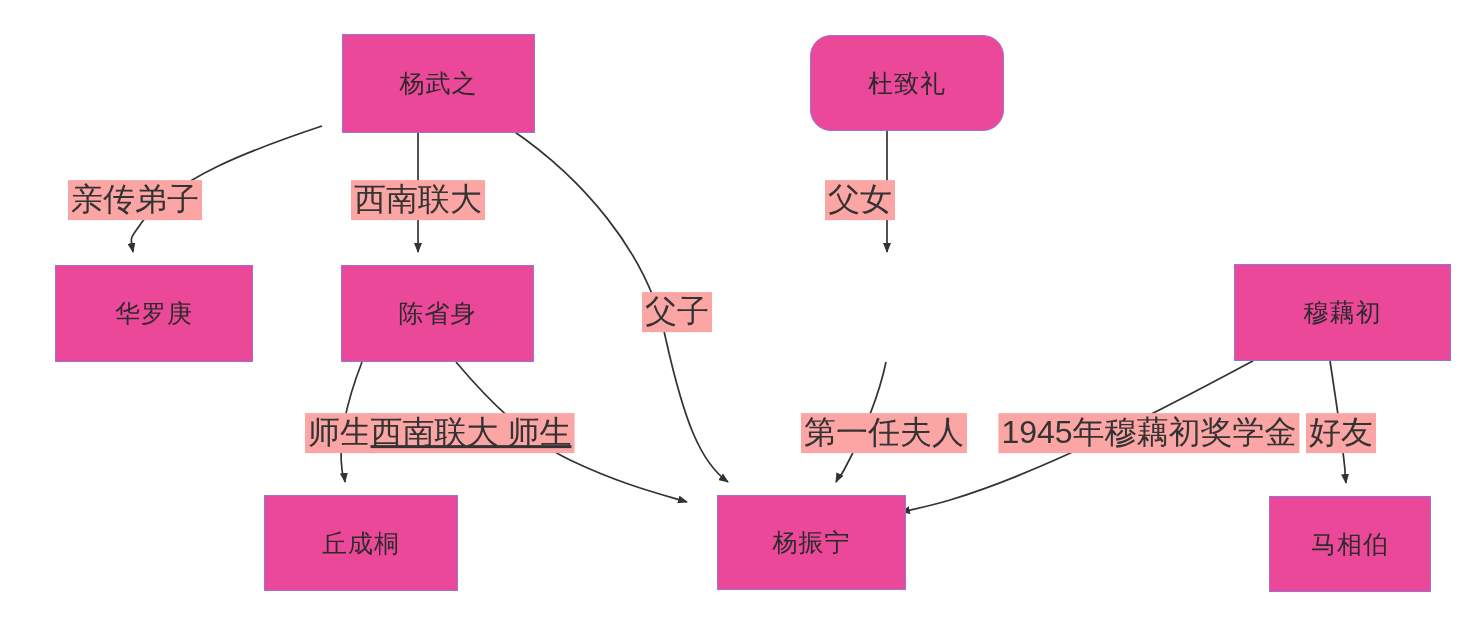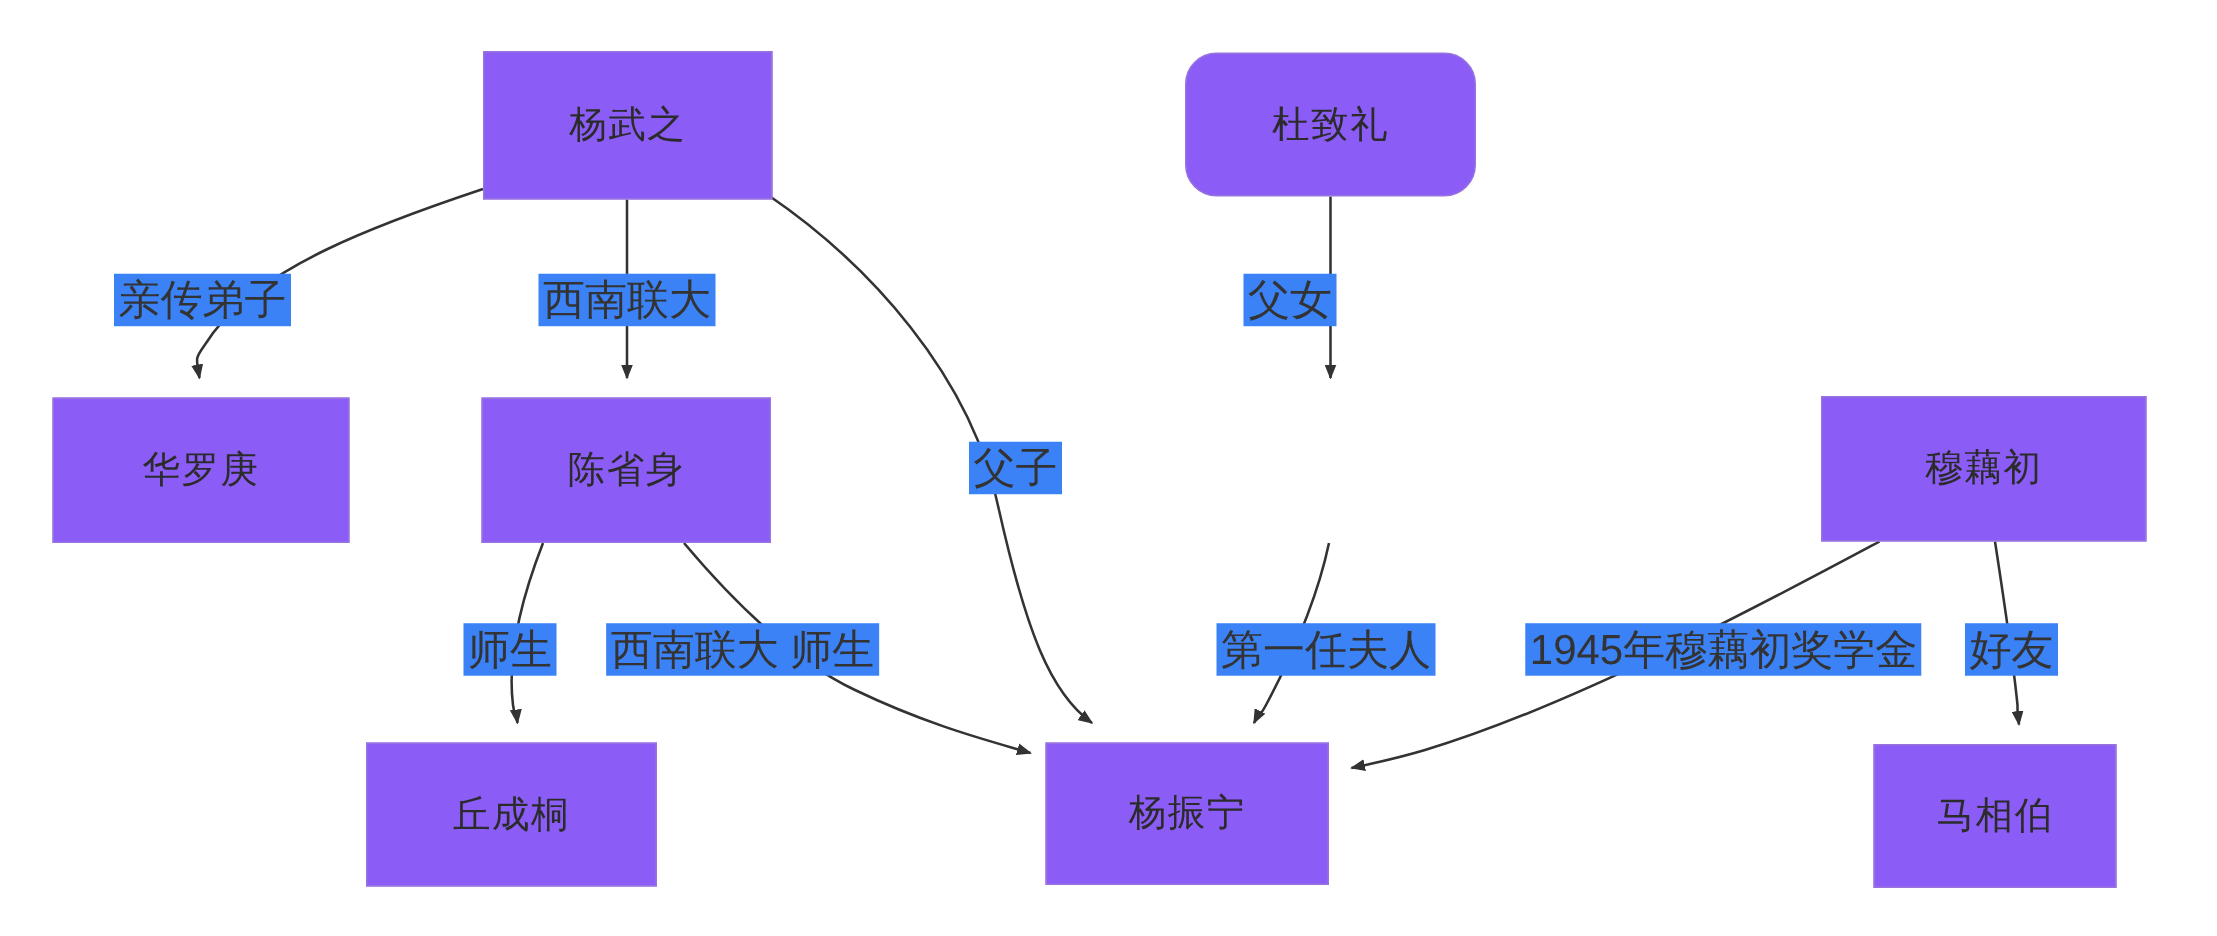--- a/index.html
+++ b/index.html
@@ -21,37 +21,38 @@
     position: absolute;
     left: 0;
     top: 0;
     width: 1478px;
     height: 624px;
     pointer-events: none;
   }
   .node {
     position: absolute;
     box-sizing: border-box;
-    background: #8b5cf6;
+    background: #ec4899;
     border: 1.6px solid #9873DE;
     display: flex;
     align-items: center;
     justify-content: center;
     color: #2b2b2b;
     font-size: 25px;
     letter-spacing: 1px;
     line-height: 1;
     white-space: nowrap;
     user-select: none;
+    margin-left: 20px;
   }
   .edge-label {
     position: absolute;
-    background: #3b82f6;
+    background: #fca5a5;
     color: #333333;
-    font-size: 28px;
+    font-size: 32px;
     line-height: 1.18;
     padding: 1px 3px;
     white-space: nowrap;
     transform: translate(-50%, -50%);
     user-select: none;
   }
 </style>
 </head>
 <body>
 
@@ -119,21 +120,21 @@
   <div class="edge-label" style="left:135px; top:200px;">亲传弟子</div>
 
   <div class="edge-label" style="left:418px; top:200px;">西南联大</div>
 
   <div class="edge-label" style="left:677px; top:312px;">父子</div>
 
   <div class="edge-label" style="left:860px; top:200px;">父女</div>
 
   <div class="edge-label" style="left:340px; top:433px;">师生</div>
 
-  <div class="edge-label" style="left:495px; top:433px;">西南联大 师生</div>
+  <div class="edge-label" style="left:471px; top:433px;text-decoration:underline;">西南联大 师生</div>
 
   <div class="edge-label" style="left:884px; top:433px;">第一任夫人</div>
 
   <div class="edge-label" style="left:1149px; top:433px;">1945年穆藕初奖学金</div>
 
   <div class="edge-label" style="left:1341px; top:433px;">好友</div>
 
 </div>
 
 </body></html>

